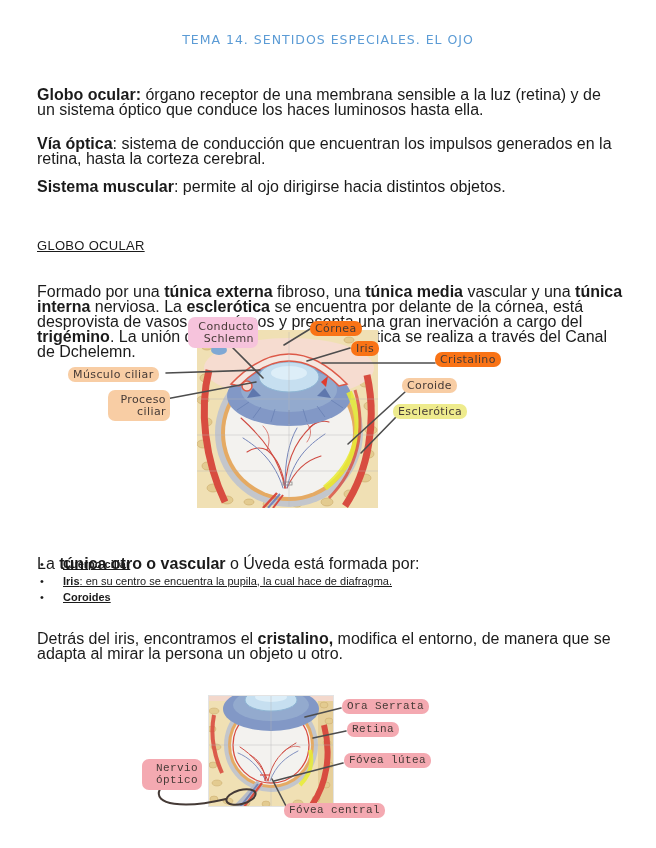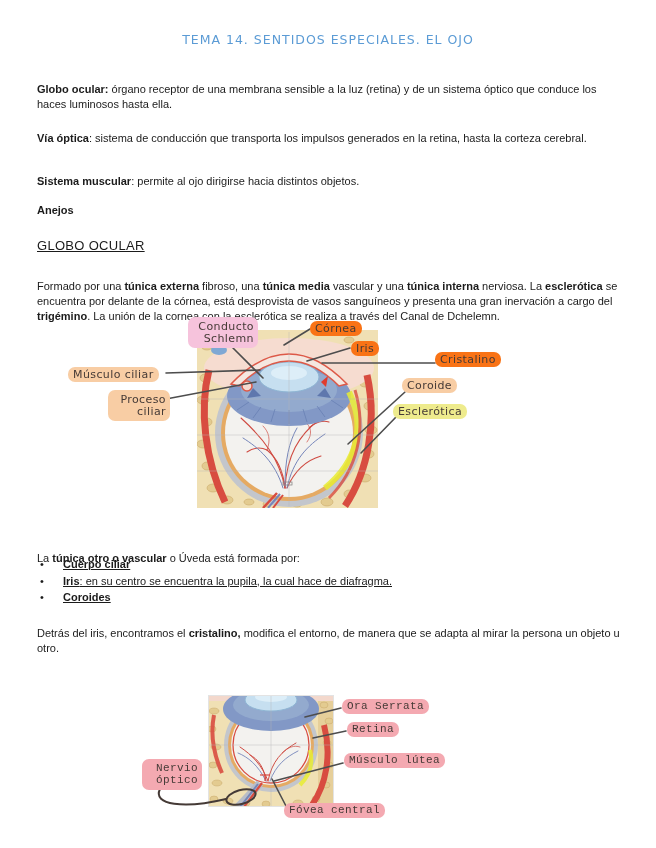--- a/index.html
+++ b/index.html
@@ -1,20 +1,20 @@
 <!DOCTYPE html>
 <html><head>
 <meta charset="utf-8">
 <style>
   html,body{margin:0;padding:0;background:#fff;}
   .page{position:relative;width:656px;height:848px;background:#ffffff;overflow:hidden;
         font-family:"Liberation Sans",sans-serif;color:#1b1b1b;}
   .title{position:absolute;top:32px;left:0;right:0;text-align:center;
          color:#5b9bd5;font-size:12.5px;letter-spacing:1px;font-family:"DejaVu Sans",sans-serif;}
-  .para{position:absolute;left:37px;width:586px;font-size:11px;line-height:15px;}
+  .para{position:absolute;left:37px;width:586px;font-size:16px;line-height:15px;}
   .para b{font-weight:bold;}
   .heading{position:absolute;left:37px;top:238px;font-size:13px;letter-spacing:.3px;
            text-decoration:underline;}
   .bullets{position:absolute;left:37px;top:556px;width:586px;font-size:11px;}
   .bullet-row{display:flex;line-height:16.5px;}
   .bullet-mark{width:26px;padding-left:3px;box-sizing:border-box;}
   .bullet-text{flex:1;text-decoration:underline;}
   .fig{position:absolute;}
   .fig svg{display:block;}
   .eye{position:absolute;}
@@ -28,25 +28,24 @@
 </style>
 </head>
 <body>
 
 <div class="page">
 
   <div class="title">TEMA 14. SENTIDOS ESPECIALES. EL OJO</div>
 
   <p class="para" style="top:71px"><b>Globo ocular:</b><span> órgano receptor de una membrana sensible a la luz (retina) y de un sistema óptico que conduce los haces luminosos hasta ella.</span></p>
 
-  <p class="para" style="top:120px"><b>Vía óptica</b><span>: sistema de conducción que transporta los impulsos generados en la retina, hasta la corteza cerebral.</span></p>
+  <p class="para" style="top:120px"><b>Vía óptica</b><span>: sistema de conducción que encuentran los impulsos generados en la retina, hasta la corteza cerebral.</span></p>
 
   <p class="para" style="top:163px"><b>Sistema muscular</b><span>: permite al ojo dirigirse hacia distintos objetos.</span></p>
 
-  <p class="para" style="top:192px"><b>Anejos</b><span></span></p>
 
   <div class="heading">GLOBO OCULAR</div>
 
   <p class="para" style="top:268px"><span>Formado por una </span><b>túnica externa</b><span> fibroso, una </span><b>túnica media</b><span> vascular y una </span><b>túnica interna</b><span> nerviosa. La </span><b>esclerótica</b><span> se encuentra por delante de la córnea, está desprovista de vasos sanguíneos y presenta una gran inervación a cargo del </span><b>trigémino</b><span>. La unión de la cornea con la esclerótica se realiza a través del Canal de Dchelemn.</span></p>
 
   <div class="fig" style="left:60px;top:316px;width:540px;height:200px">
 
     <svg class="eye" style="left:137px;top:14px" width="181" height="178" viewBox="0 0 181 178">
       <rect x="0" y="0" width="181" height="178" fill="#f0e0b4"></rect>
       <g fill="#e3cb90" stroke="#c9a96a" stroke-width="0.6">
@@ -236,18 +235,18 @@
         <path d="M187,115 L172,86"></path>
       </g>
       <g fill="none" stroke="#453a36" stroke-width="2" stroke-linecap="round">
         <path d="M60,96 C52,112 84,116 126,106"></path>
         <ellipse cx="141" cy="104" rx="15" ry="7" transform="rotate(-15 141 104)"></ellipse>
       </g>
     </svg>
 
     <span class="hl rs" style="left:242px;top:6px">Ora Serrata</span>
     <span class="hl rs" style="left:247px;top:29px">Retina</span>
-    <span class="hl rs" style="left:244px;top:60px">Músculo lútea</span>
+    <span class="hl rs" style="left:244px;top:60px">Fóvea lútea</span>
     <span class="hl rs wrap" style="left:42px;top:66px;width:52px">Nervio óptico</span>
     <span class="hl rs" style="left:184px;top:110px">Fóvea central</span>
   </div>
 
 </div>
 
 </body></html>

